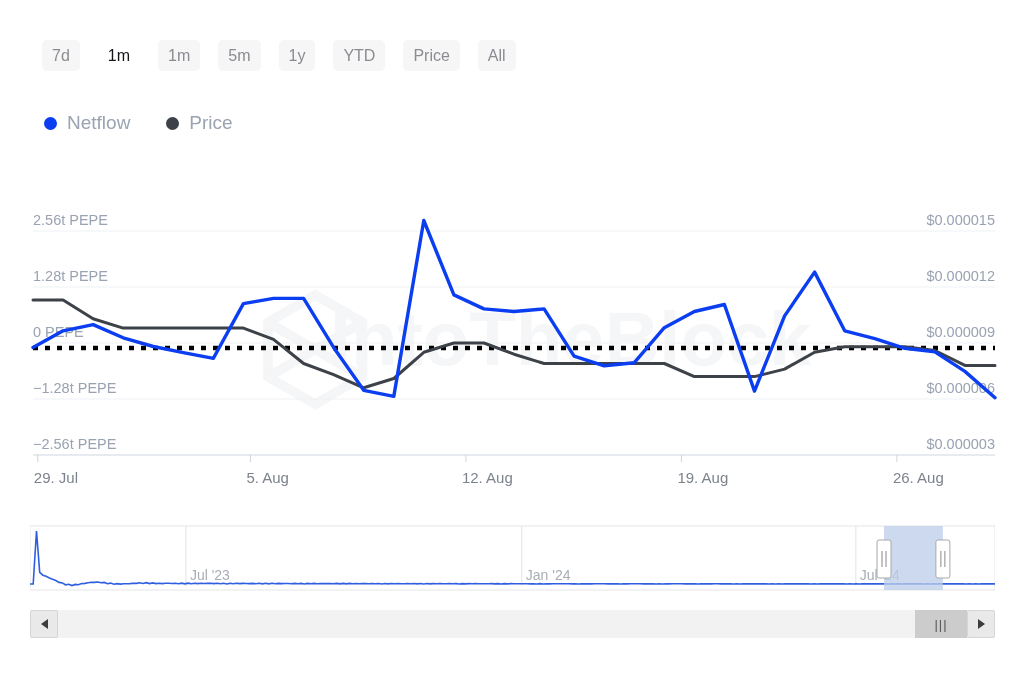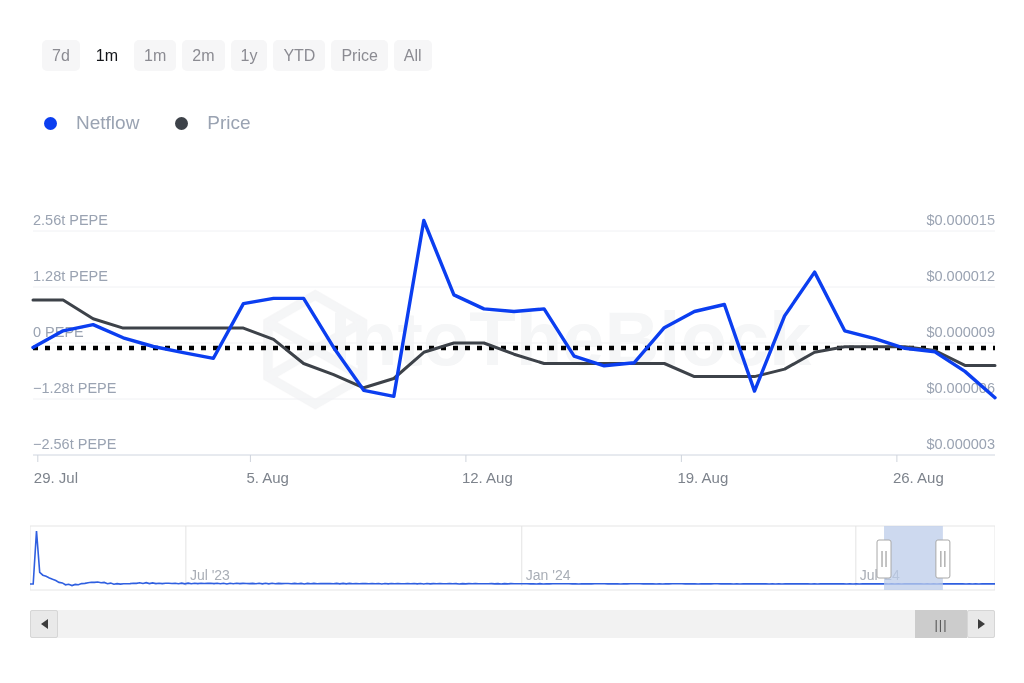--- a/index.html
+++ b/index.html
@@ -4,33 +4,33 @@
 <style>
   html,body{margin:0;padding:0;}
   body{
     width:1024px;height:683px;background:#ffffff;
     font-family:"Liberation Sans", sans-serif;
     color:#8a94a6;overflow:hidden;position:relative;
   }
   .wrap{position:relative;width:1024px;height:683px;}
 
   
-  .range-bar{position:absolute;left:42px;top:40px;display:flex;gap:6px;align-items:center;}
+  .range-bar{position:absolute;left:42px;top:40px;display:flex;gap:18px;align-items:center;}
   .range-btn{
     background:#f6f6f7;border:none;border-radius:5px;
     padding:6px 10px;font-size:16px;color:#8b8b92;
     font-family:"Liberation Sans", sans-serif;cursor:pointer;line-height:19px;
   }
   .range-btn.active{background:#ffffff;color:#14161a;font-weight:normal;}
 
   
   .legend{position:absolute;left:44px;top:112px;display:flex;gap:36px;align-items:center;}
   .legend-item{display:flex;align-items:center;gap:10px;cursor:pointer;}
   .legend-dot{width:13px;height:13px;border-radius:50%;display:inline-block;}
-  .legend-label{font-size:19px;color:#9aa3b2;line-height:22px;margin-left:9px;}
+  .legend-label{font-size:19px;color:#9aa3b2;line-height:22px;}
 
   
   .chart-area{position:absolute;left:0;top:195px;width:1024px;height:300px;}
   .chart-svg{position:absolute;left:0;top:0;}
   .axis-label{font-size:14.5px;fill:#9aa3b2;font-family:"Liberation Sans", sans-serif;}
   .axis-label-left{text-anchor:start;}
   .axis-label-right{text-anchor:end;}
   .xaxis-label{font-size:15px;fill:#7d838c;font-family:"Liberation Sans", sans-serif;text-anchor:start;}
 
   
@@ -54,21 +54,21 @@
 </style>
 </head>
 <body>
 
 <div class="wrap">
 
   <div class="range-bar">
       <button class="range-btn">7d</button>
       <button class="range-btn active">1m</button>
       <button class="range-btn">1m</button>
-      <button class="range-btn">2m</button>
+      <button class="range-btn">5m</button>
       <button class="range-btn">1y</button>
       <button class="range-btn">YTD</button>
       <button class="range-btn">Price</button>
       <button class="range-btn">All</button>
     </div>
 
   <div class="legend">
       <div class="legend-item">
         <span class="legend-dot" style="background: rgb(11, 62, 240);"></span>
         <span class="legend-label">Netflow</span>

